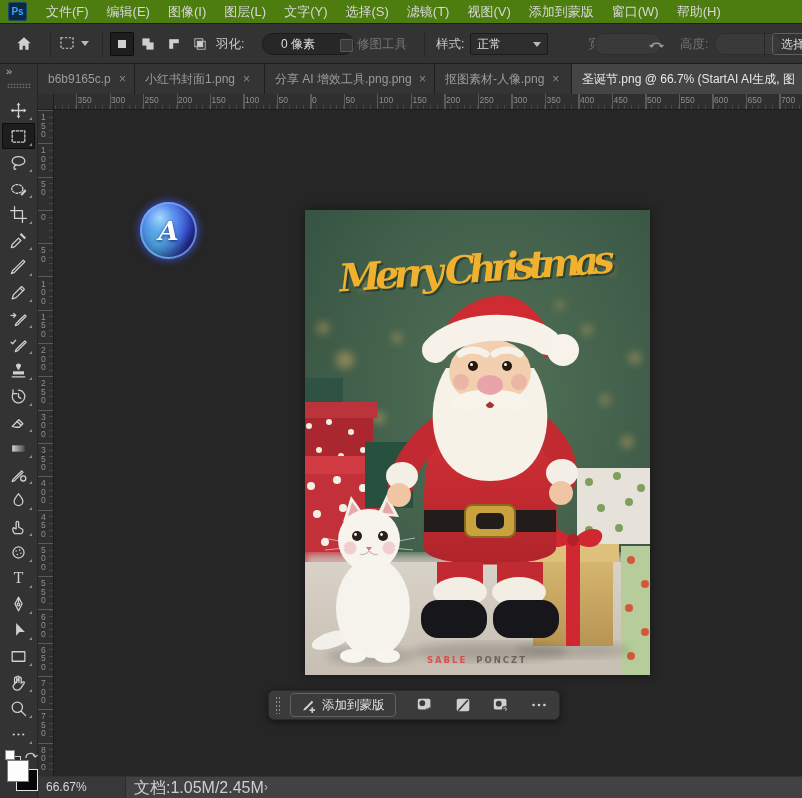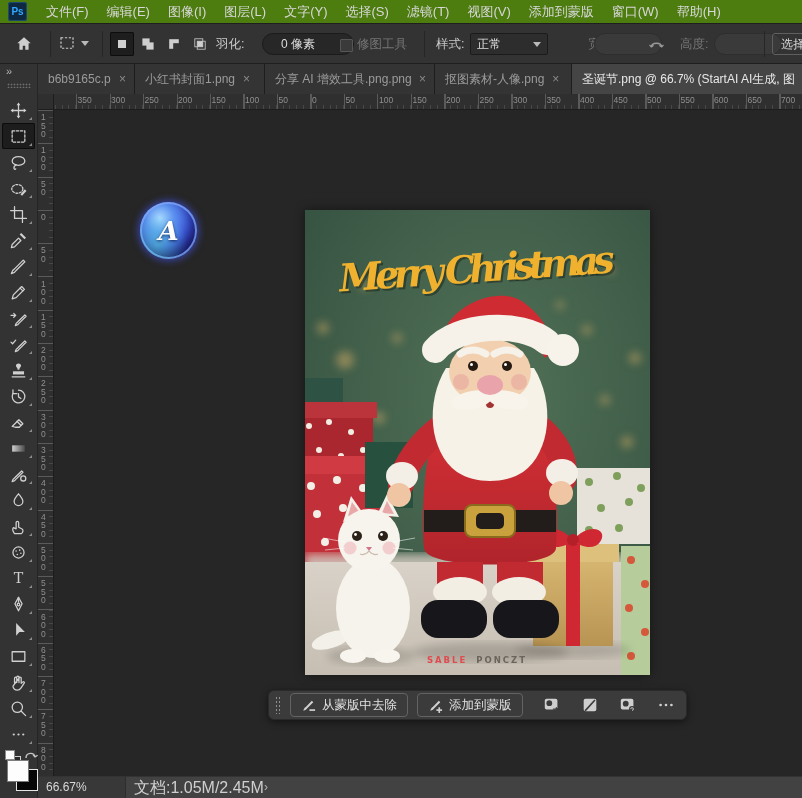--- a/index.html
+++ b/index.html
@@ -632,27 +632,20 @@
         </text>
       </svg>
     </div>
 
     <div class="ctx-bar">
       <div class="ctx-grip"></div>
       <div class="ctx-btn">
         <svg viewBox="0 0 16 16">
           <path d="M2.5 13.5c.3-2 1.3-3.3 2.6-4L11.5 3l1.6 1.6-6.4 6.4c-.7 1.3-2 2.2-4.2 2.5z" fill="#cfcfcf"></path>
           <rect x="9" y="12" width="6" height="1.8" fill="#cfcfcf"></rect>
-          </svg>
-        <span>从蒙版中去除</span>
-      </div>
-      <div class="ctx-btn">
-        <svg viewBox="0 0 16 16">
-          <path d="M2.5 13.5c.3-2 1.3-3.3 2.6-4L11.5 3l1.6 1.6-6.4 6.4c-.7 1.3-2 2.2-4.2 2.5z" fill="#cfcfcf"></path>
-          <rect x="9" y="12" width="6" height="1.8" fill="#cfcfcf"></rect>
             <rect x="11.1" y="9.9" width="1.8" height="6" fill="#cfcfcf"></rect>
           </svg>
         <span>添加到蒙版</span>
       </div>
       <div class="ctx-icons">
           <span class="ctx-icon">
             <svg viewBox="0 0 20 20">
               <rect x="2" y="3" width="14" height="12" rx="2" fill="#cfcfcf"></rect>
               <circle cx="7" cy="8" r="3.2" fill="#3b3b3b"></circle>
               <path d="M11 14.5h7M14.8 12.6v3.8" stroke="#3b3b3b" stroke-width="1.4"></path>

